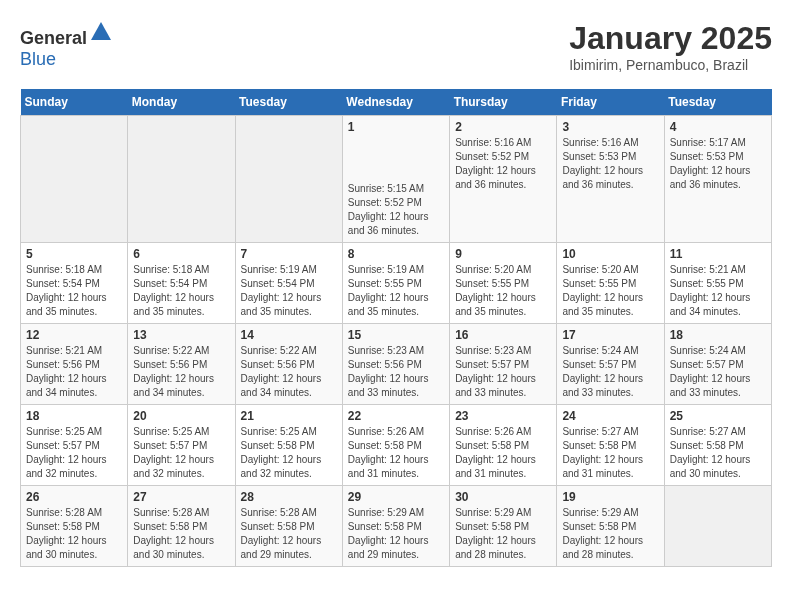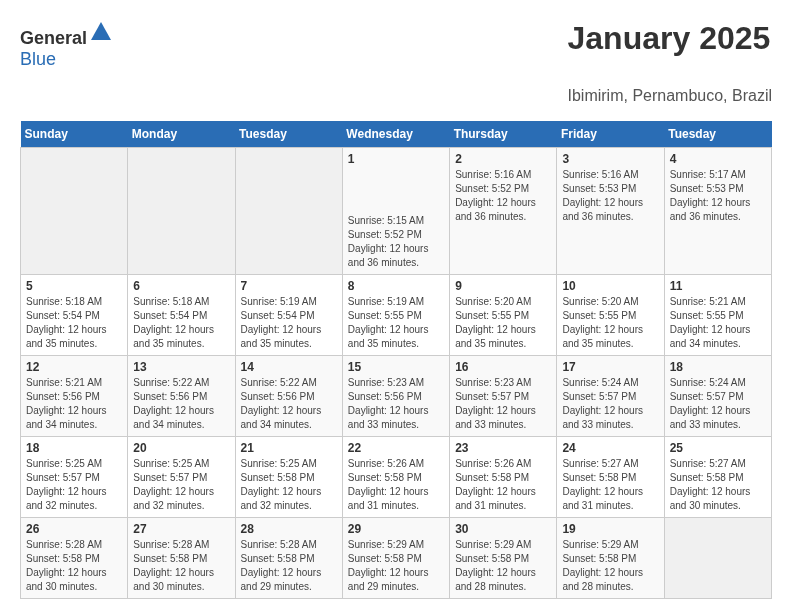--- a/index.html
+++ b/index.html
@@ -36,23 +36,22 @@
       margin-left: 2px;
     }
     .title-block {
     }
     .calendar-title {
       font-size: 32px;
       font-weight: bold;
       color: #333;
     }
     .calendar-subtitle {
-      font-size: 16px;
+      font-size: 14px;
       color: #555;
-      margin-top: 30px;
     }
     table {
       width: 100%;
       border-collapse: collapse;
       font-size: 11px;
       padding-left: 21px;
     }
     thead th {
       background-color: #2a6db5;
       color: #fff;

